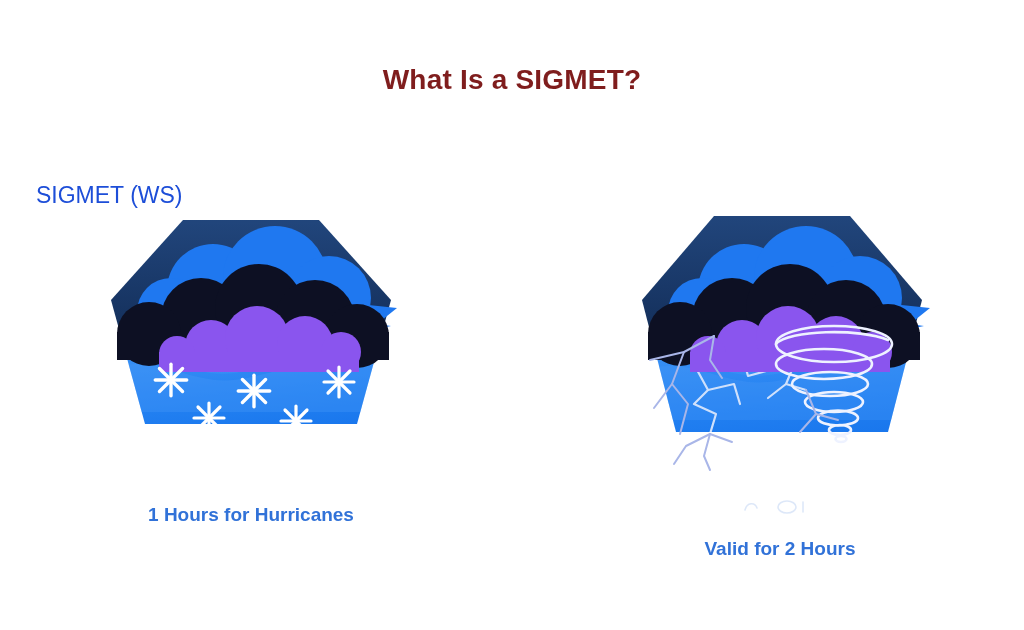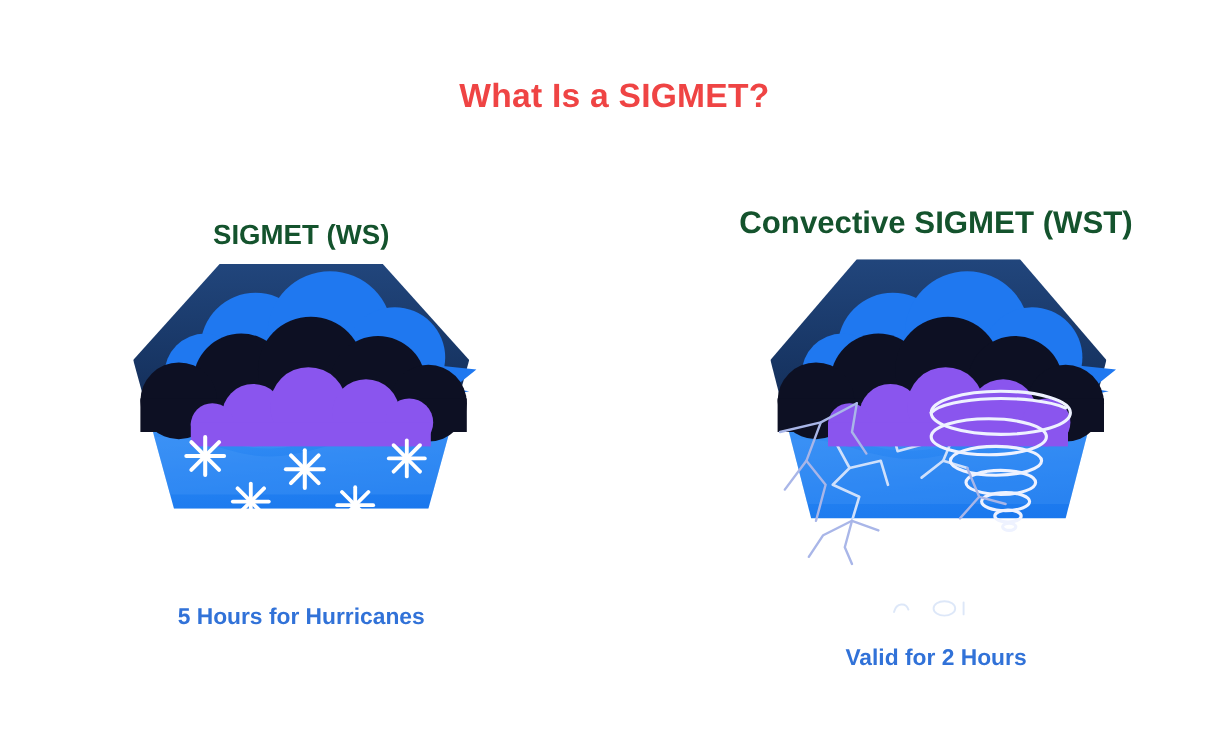--- a/index.html
+++ b/index.html
@@ -21,37 +21,36 @@
     background: #ffffff;
   }
   .title {
     position: absolute;
     top: 64px;
     left: 0;
     width: 1024px;
     text-align: center;
     font-size: 28px;
     font-weight: bold;
-    color: #ef4444;
+    color: #7f1d1d;
     letter-spacing: 0.2px;
   }
   .panel {
     position: absolute;
     top: 0;
     height: 630px;
   }
   .panel-left  { left: 36px;  width: 430px; }
   .panel-right { left: 560px; width: 440px; }
 
   .panel-label {
     position: absolute;
     width: 100%;
-    text-align: center;
-    color: #14532d;
-    font-weight: bold;
+    color: #1d4ed8;
+    font-weight: normal;
     white-space: nowrap;
   }
   .panel-left .panel-label  { top: 182px; font-size: 23px; }
   .panel-right .panel-label { top: 170px; font-size: 26px; }
 
   .art-wrap {
     position: absolute;
     left: 50%;
     transform: translateX(-50%);
   }
@@ -180,27 +179,26 @@
             <line x1="-15" y1="0" x2="15" y2="0"></line>
             <line x1="0" y1="-15" x2="0" y2="15"></line>
             <line x1="-11" y1="-11" x2="11" y2="11"></line>
             <line x1="-11" y1="11" x2="11" y2="-11"></line>
           </g>
         </g>
       </svg>
     </div>
 
     <div class="caption">
-      <div>5 Hours for Hurricanes</div>
+      <div>1 Hours for Hurricanes</div>
     </div>
   </div>
 
   <div class="panel panel-right">
 
-    <div class="panel-label">Convective SIGMET (WST)</div>
 
     <div class="art-wrap">
       <svg viewBox="0 0 340 262" xmlns="http://www.w3.org/2000/svg">
         <defs>
           <linearGradient id="hexTopR" x1="0" y1="0" x2="0" y2="1">
             <stop offset="0%" stop-color="#22477e"></stop>
             <stop offset="100%" stop-color="#132e59"></stop>
           </linearGradient>
           <linearGradient id="bodyR" x1="0" y1="0" x2="0.25" y2="1">
             <stop offset="0%" stop-color="#3f95f6"></stop>

